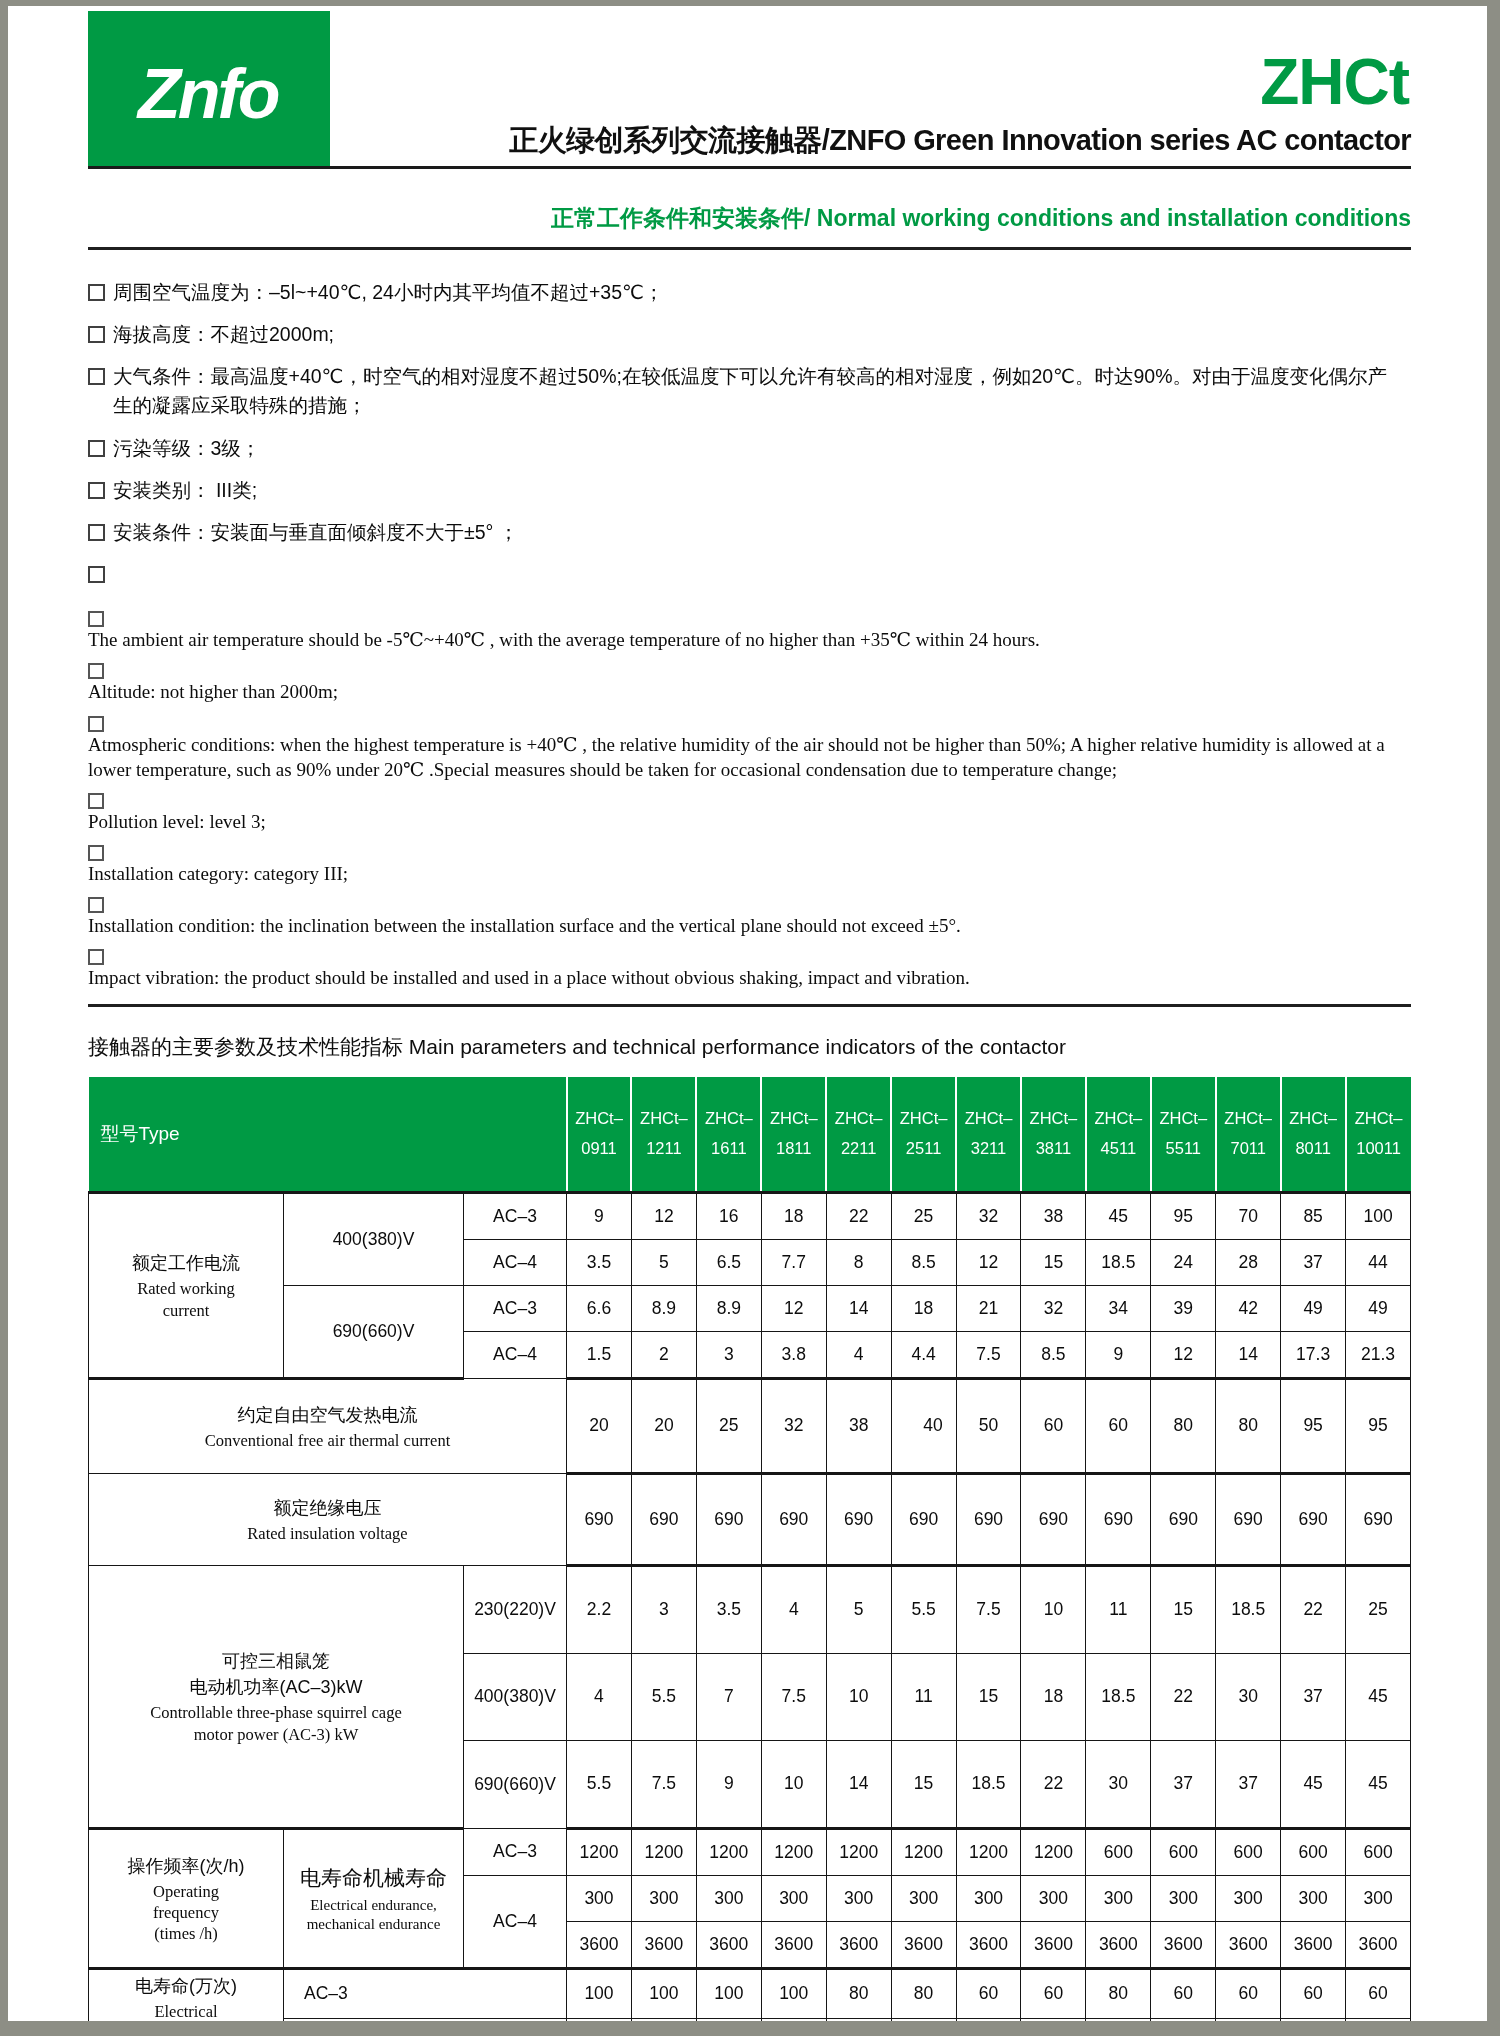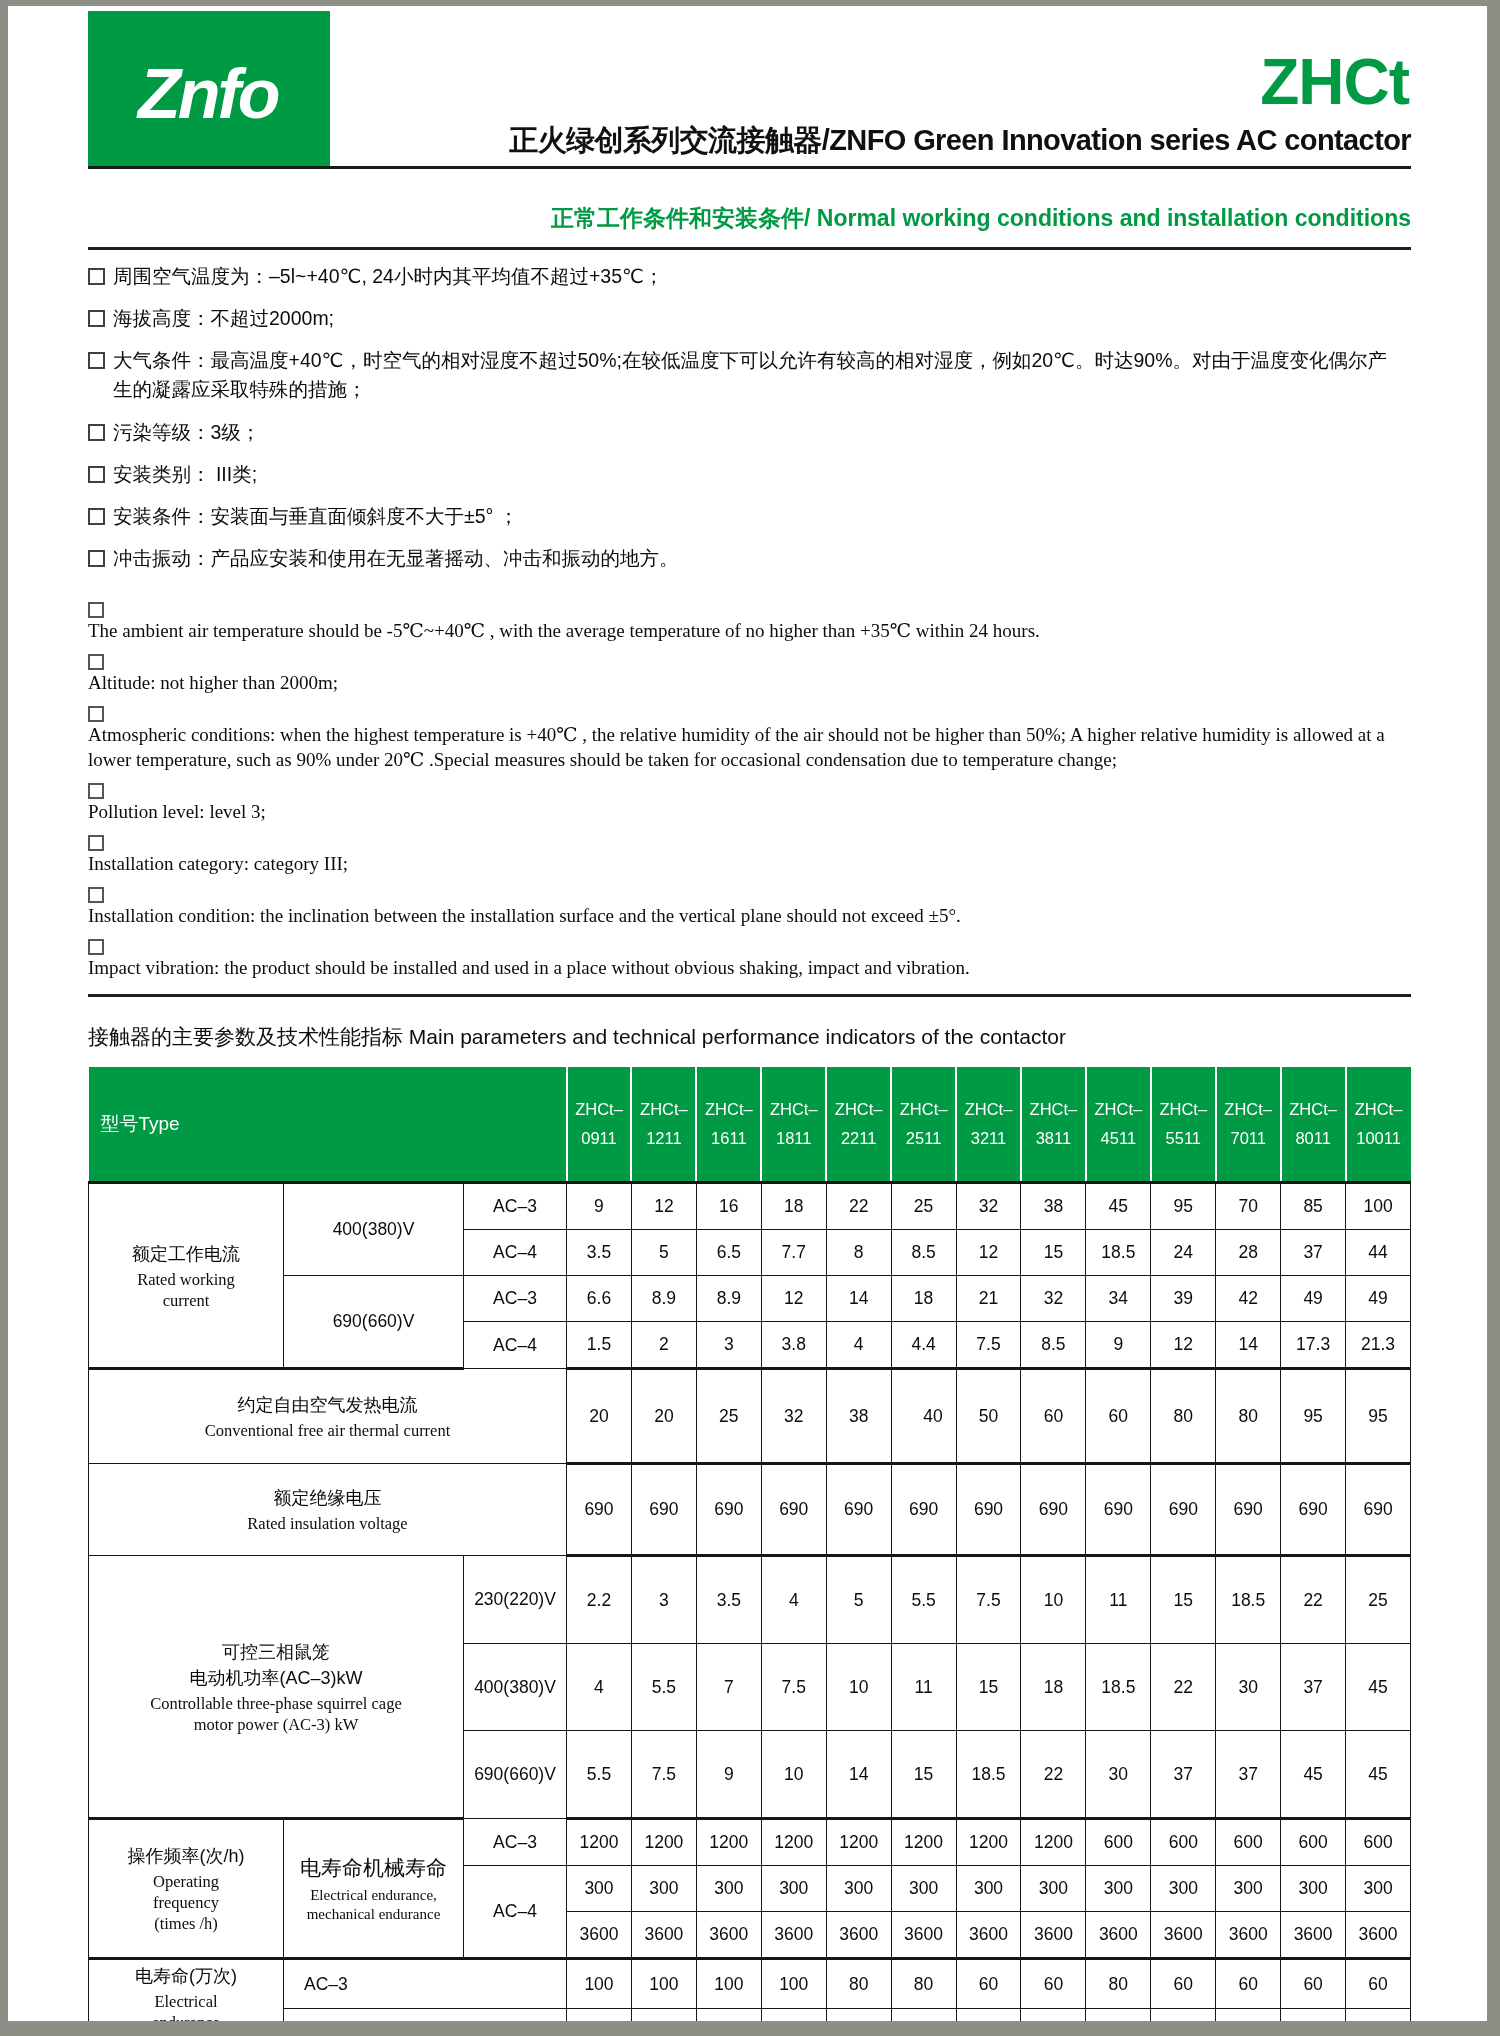--- a/index.html
+++ b/index.html
@@ -24,21 +24,21 @@
     letter-spacing:-0.6px;white-space:nowrap;}
 
   
   .sec-title{margin:36px 0 0 0;font-size:23px;line-height:1.2;font-weight:bold;color:#009a44;text-align:right;}
   .rule{margin-top:14px;height:3px;background:#1f1f1f;}
 
   ul.blist{list-style:none;margin:0;padding:0;}
   .blist li{display:flex;align-items:flex-start;}
   .blist .box{flex:0 0 auto;width:13px;height:13px;border:2px solid #404040;background:#fff;}
   .blist .txt{display:block;}
-  .blist.cn{margin-top:12px;font-size:19.5px;color:#0c0c0c;}
+  .blist.cn{margin-top:28px;font-size:19.5px;color:#0c0c0c;}
   .blist.cn li{margin-bottom:13px;line-height:1.5;}
   .blist.cn .box{margin:6px 8px 0 0;}
   .blist.en{margin-top:24px;font-family:"Liberation Serif","DejaVu Serif",serif;font-size:19px;color:#0c0c0c;}
   .blist.en li{margin-bottom:7px;line-height:1.32;flex-direction:column;}
   .blist.en .box{margin:4px 8px 0 0;width:12px;height:12px;border-width:2px;border-color:#555;}
 
   .caption{margin:26px 0 0 0;font-size:21px;color:#0e0e0e;}
 
   
   table.params{margin-top:16px;width:100%;border-collapse:collapse;table-layout:fixed;}
@@ -101,21 +101,20 @@
         <li>
           <span class="box"></span>
           <span class="txt">安装类别： III类;</span>
         </li>
         <li>
           <span class="box"></span>
           <span class="txt">安装条件：安装面与垂直面倾斜度不大于±5°  ；</span>
         </li>
         <li>
           <span class="box"></span>
-          <span class="txt">冲击振动：产品应安装和使用在无显著摇动、冲击和振动的地方。</span>
         </li>
       </ul>
     <ul class="blist en">
         <li>
           <span class="box"></span>
           <span class="txt">The ambient air temperature should be -5℃~+40℃ , with the average temperature of no higher than +35℃ within 24 hours.</span>
         </li>
         <li>
           <span class="box"></span>
           <span class="txt">Altitude: not higher than 2000m;</span>

